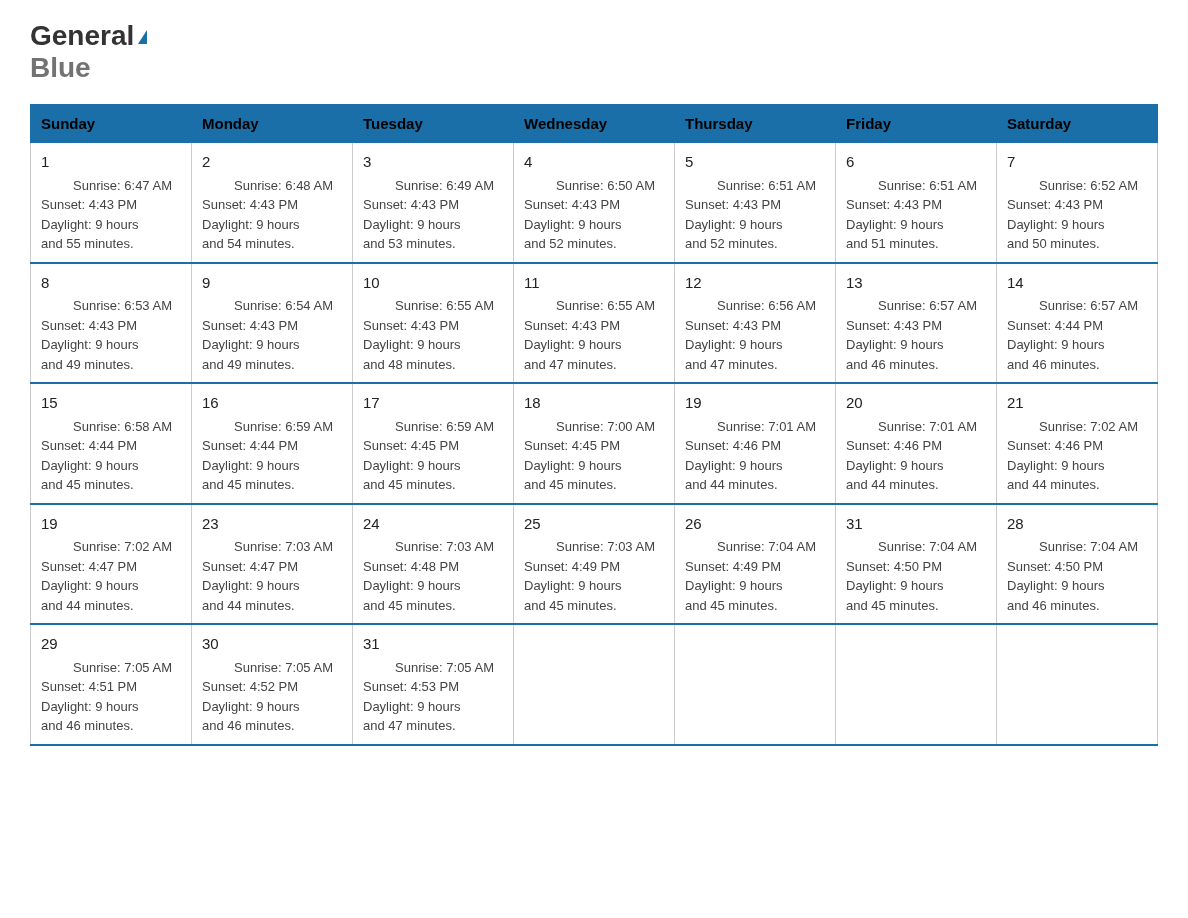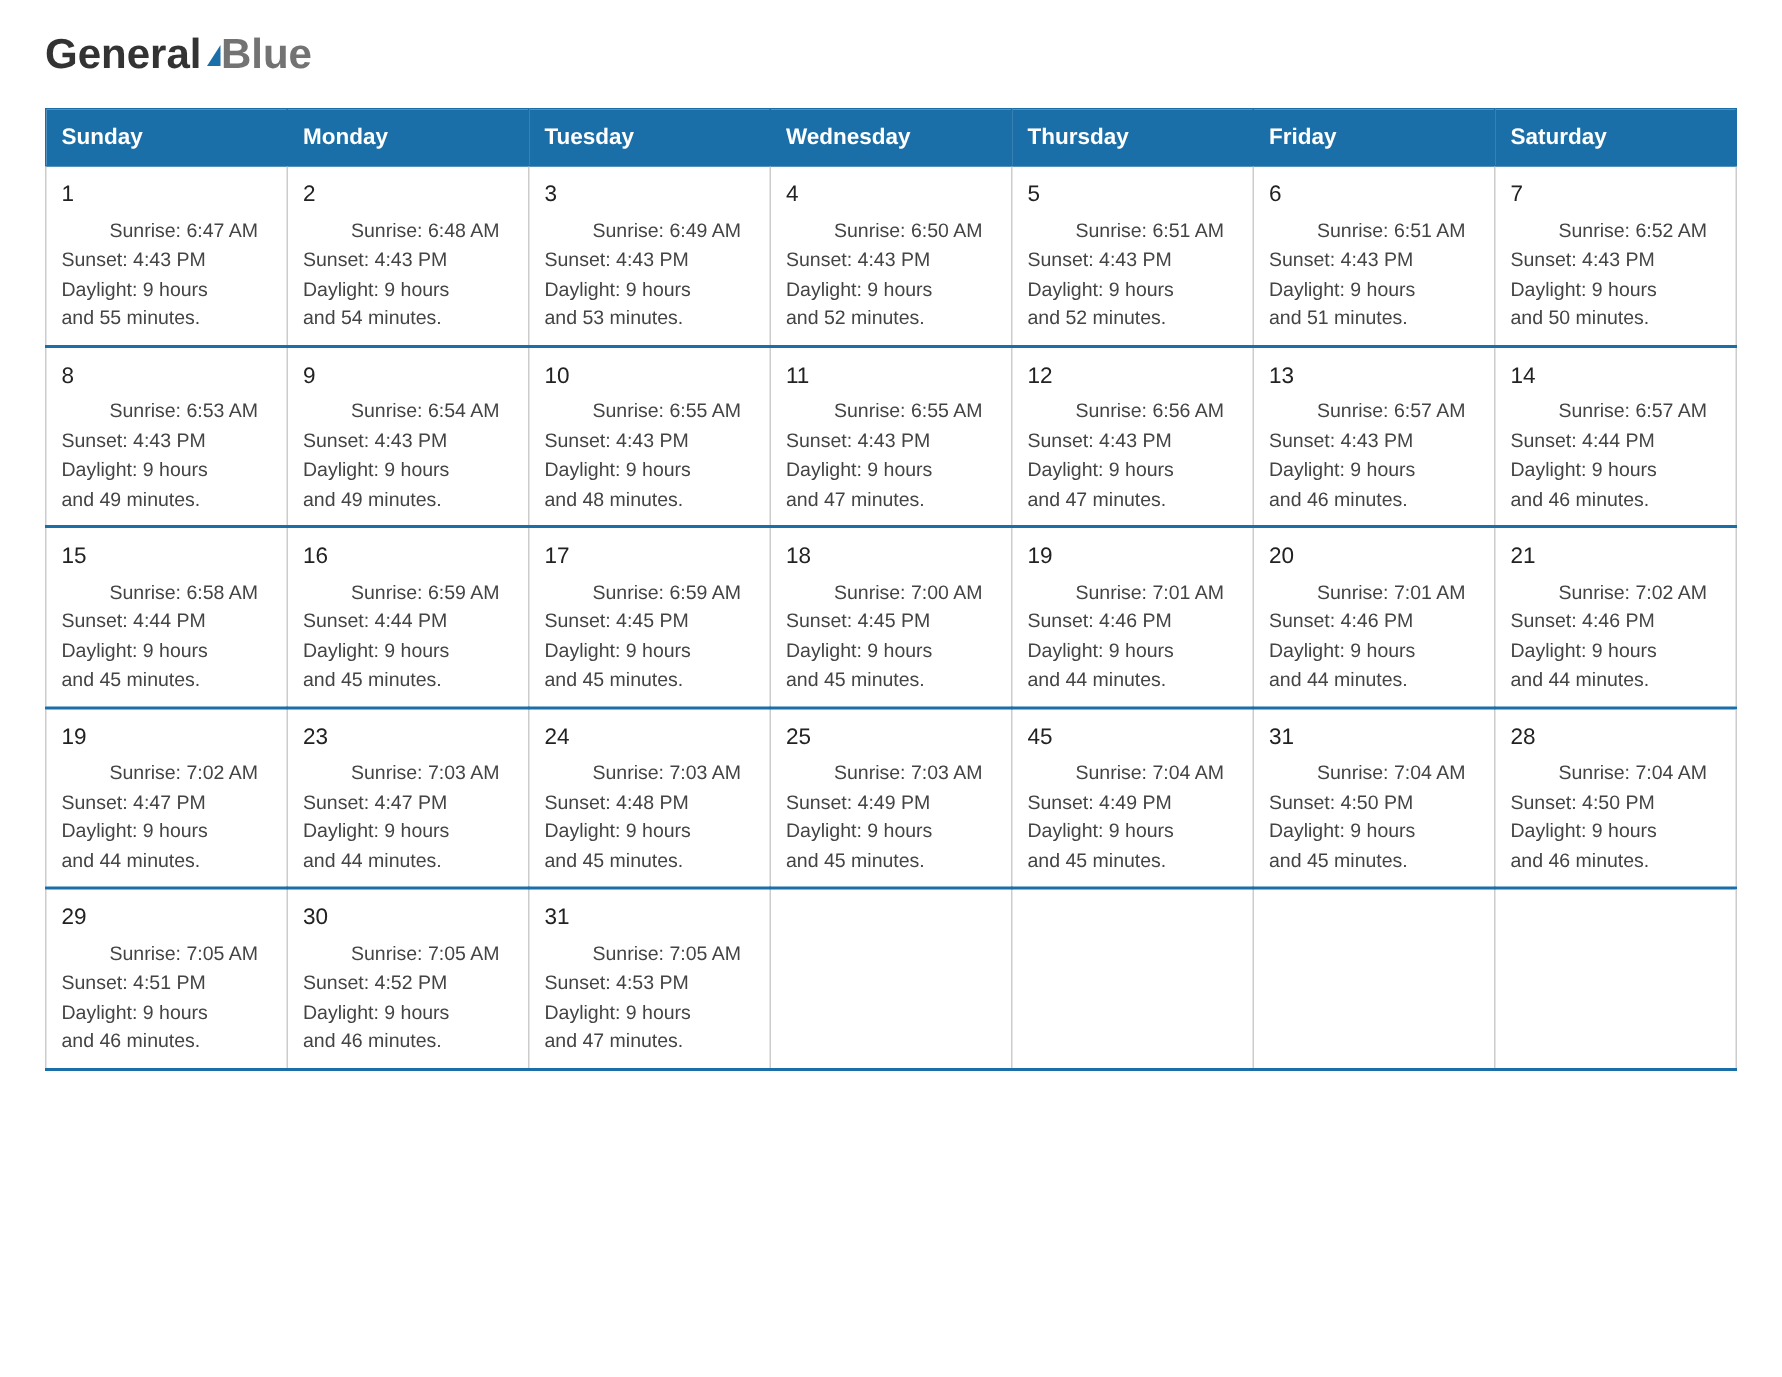--- a/index.html
+++ b/index.html
@@ -12,21 +12,21 @@
       padding: 20px 30px;
     }
     .header {
       display: flex;
       justify-content: space-between;
       align-items: flex-start;
       margin-bottom: 20px;
     }
     .logo {
       display: flex;
-      flex-direction: row;
+      flex-direction: column;
       align-items: flex-start;
     }
     .logo-text-row {
       display: flex;
       align-items: center;
     }
     .title-block {
       text-align: right;
     }
     .page-title {
@@ -40,21 +40,21 @@
       color: #555;
       margin-top: 6px;
     }
     table {
       width: 100%;
       border-collapse: collapse;
       table-layout: fixed;
     }
     thead tr th {
       background-color: #1a6fa8;
-      color: #ffffff;
+      color: #000000;
       font-size: 15px;
       font-weight: bold;
       padding: 10px 10px;
       text-align: left;
       border: 1px solid #1a6fa8;
     }
     tbody tr td {
       vertical-align: top;
       padding: 8px 10px;
       font-size: 13px;
@@ -211,21 +211,21 @@
       </td>
         <td>
         <span class="day-num">24</span>
         <span class="day-info">Sunrise: 7:03 AM<br>Sunset: 4:48 PM<br>Daylight: 9 hours<br>and 45 minutes.</span>
       </td>
         <td>
         <span class="day-num">25</span>
         <span class="day-info">Sunrise: 7:03 AM<br>Sunset: 4:49 PM<br>Daylight: 9 hours<br>and 45 minutes.</span>
       </td>
         <td>
-        <span class="day-num">45</span>
+        <span class="day-num">26</span>
         <span class="day-info">Sunrise: 7:04 AM<br>Sunset: 4:49 PM<br>Daylight: 9 hours<br>and 45 minutes.</span>
       </td>
         <td>
         <span class="day-num">31</span>
         <span class="day-info">Sunrise: 7:04 AM<br>Sunset: 4:50 PM<br>Daylight: 9 hours<br>and 45 minutes.</span>
       </td>
         <td>
         <span class="day-num">28</span>
         <span class="day-info">Sunrise: 7:04 AM<br>Sunset: 4:50 PM<br>Daylight: 9 hours<br>and 46 minutes.</span>
       </td>

